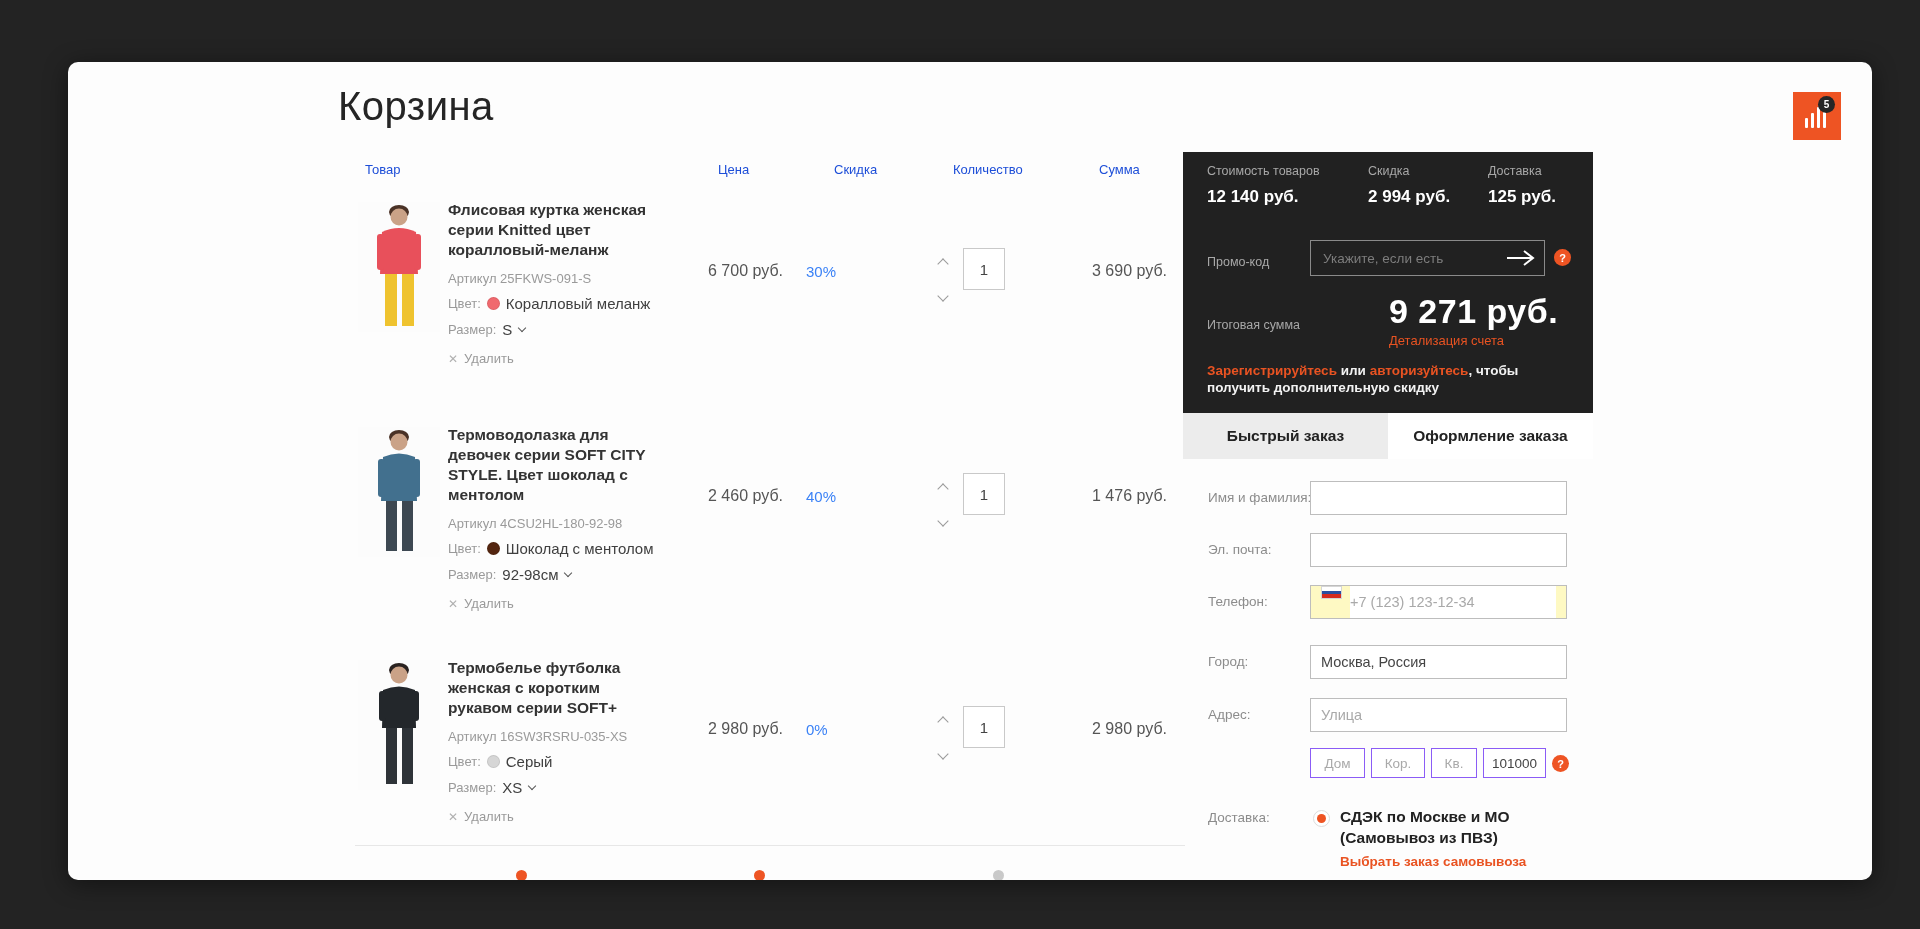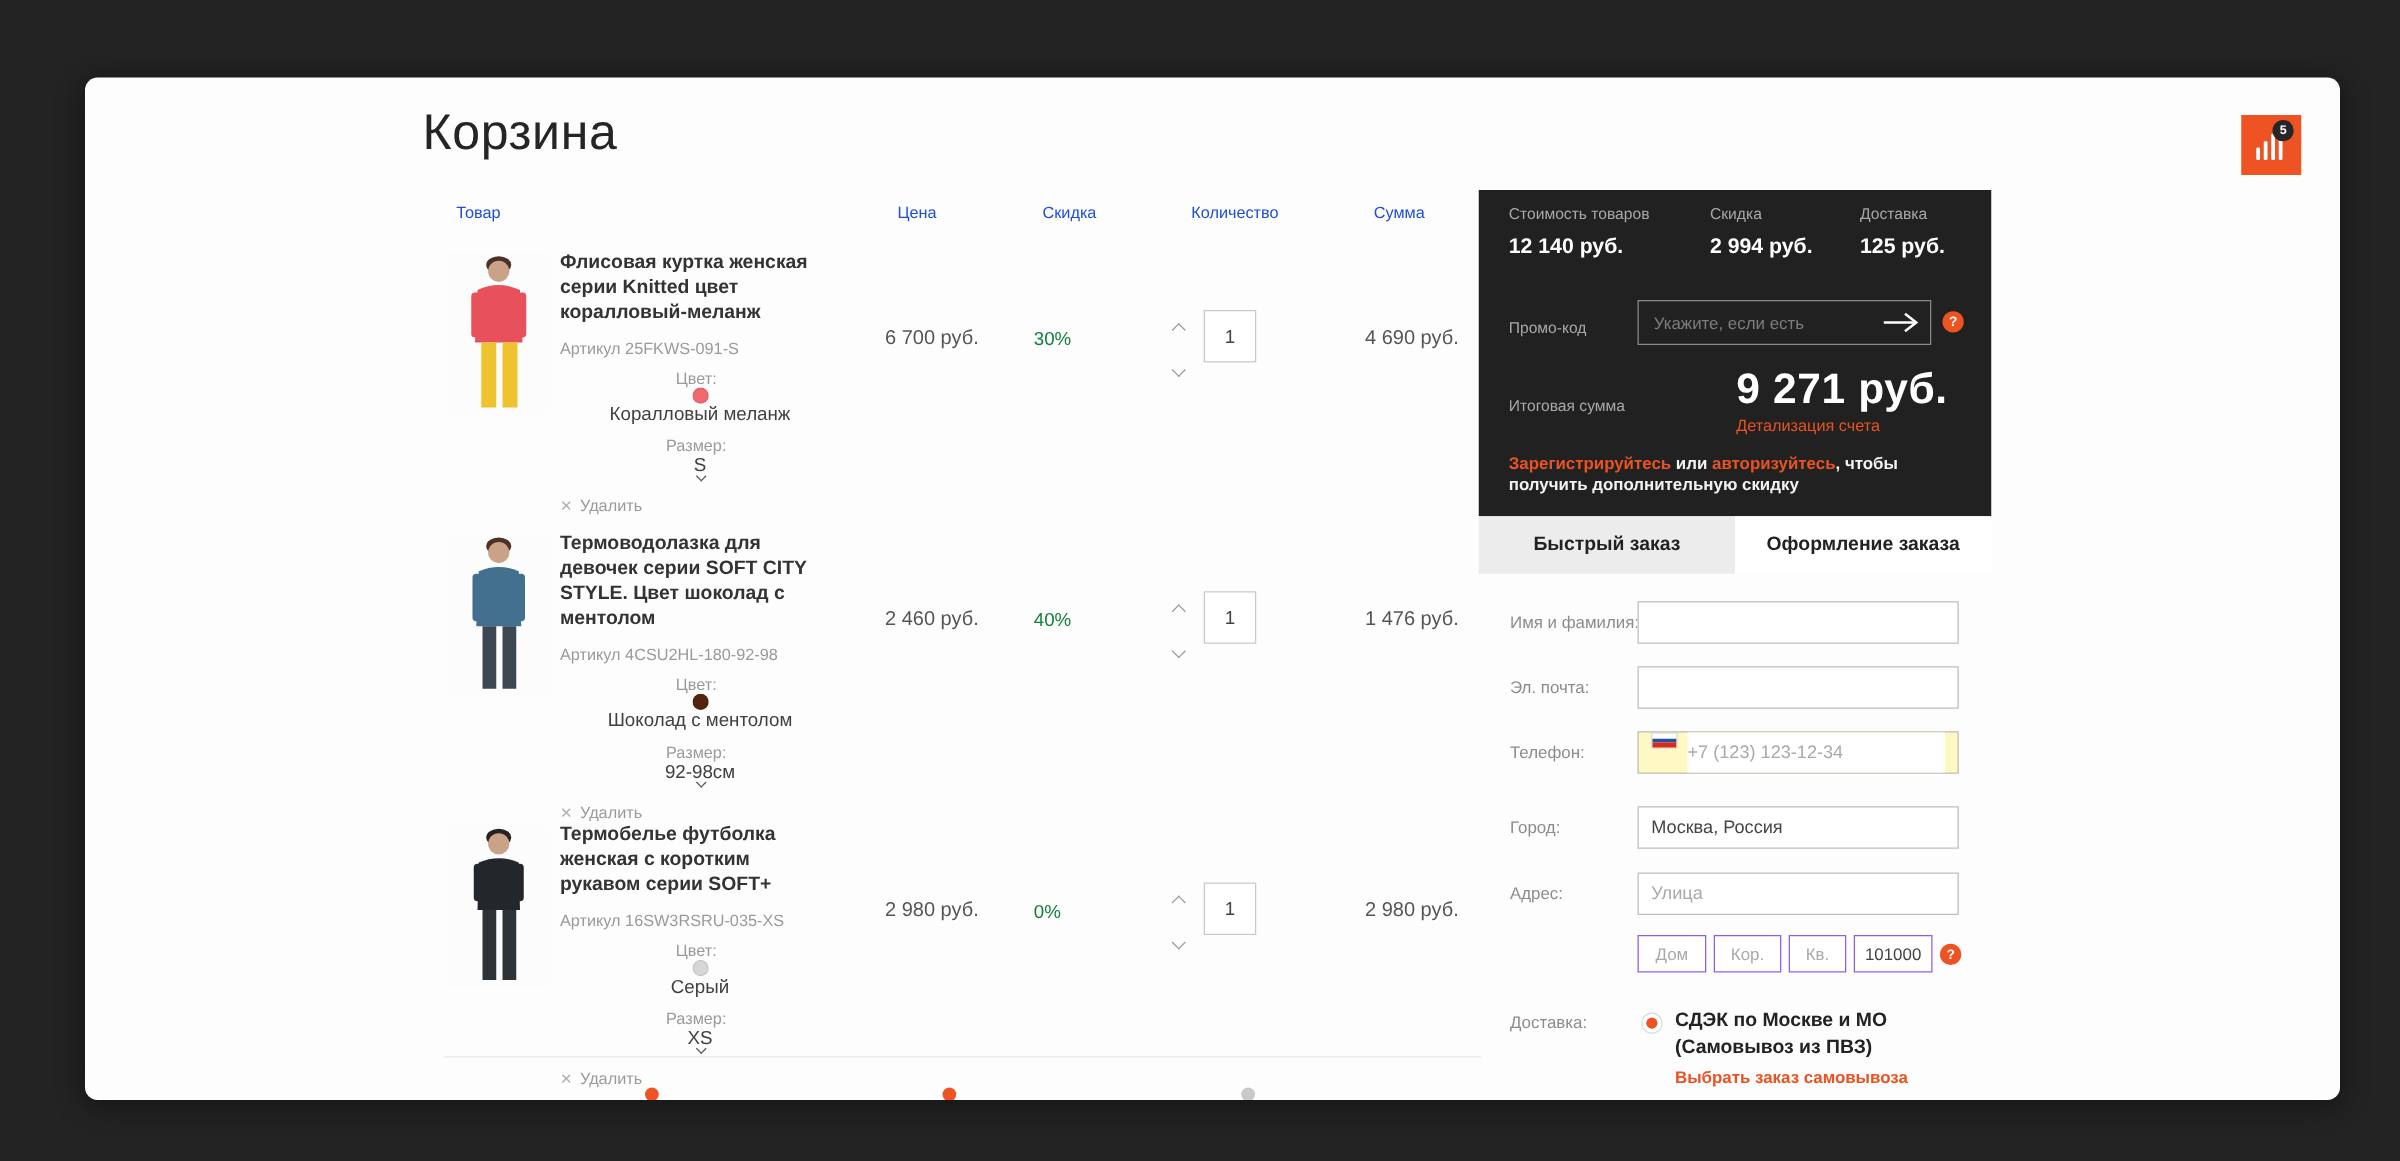--- a/index.html
+++ b/index.html
@@ -24,31 +24,31 @@
 
   
   .th { position:absolute; top:100px; font-size:13px; color:#1d4ed8; }
 
   
   .cart-row { position:absolute; left:287px; width:830px; }
   .row-img { position:absolute; left:3px; top:2px; width:82px; height:130px; }
   .row-text { position:absolute; left:93px; top:0; width:218px; }
   .item-title { font-size:15.5px; font-weight:700; color:#333; line-height:20px; margin-bottom:11px; }
   .item-article { font-size:13px; color:#9a9a9a; margin-bottom:9px; }
-  .attr-line { font-size:13px; color:#9a9a9a; margin-bottom:9px; display:flex; align-items:center;flex-direction:column; }
+  .attr-line { font-size:13px; color:#9a9a9a; margin-bottom:9px; display:flex; align-items:center; }
   .attr-val { font-size:15px; color:#404040; margin-left:6px; }
   .color-dot { display:inline-block; width:13px; height:13px; border-radius:50%; margin-left:6px;
                border:1px solid rgba(0,0,0,.08); }
   .caret { display:inline-block; width:6px; height:6px; border-right:1.5px solid #555;
            border-bottom:1.5px solid #555; transform:rotate(45deg); margin-left:7px; margin-top:-3px; }
   .remove-link { font-size:13px; color:#9a9a9a; margin-top:4px; cursor:pointer; display:inline-flex; align-items:center; gap:6px; }
   .remove-x { font-size:12px; color:#b0b0b0; }
 
   .col-price { position:absolute; left:353px; top:62px; font-size:16px; color:#555; }
-  .col-discount { position:absolute; left:472px; top:63px; font-size:15px; color:#15803d; }
+  .col-discount { position:absolute; left:451px; top:63px; font-size:15px; color:#3b82f6; }
   .qty-chevrons { position:absolute; left:581px; top:52px; width:16px; height:56px; cursor:pointer; }
   .chev { position:absolute; left:3px; width:8px; height:8px; border-left:1.5px solid #9a9a9a; border-top:1.5px solid #9a9a9a; }
   .chev.up { top:8px; transform:rotate(45deg); }
   .chev.down { bottom:8px; transform:rotate(225deg); }
   .qty-box { position:absolute; left:608px; top:48px; width:42px; height:42px; border:1px solid #c9c9c9;
              background:#fff; text-align:center; font-size:15px; color:#444; font-family:"Liberation Sans",sans-serif; }
   .col-sum { position:absolute; left:700px; top:62px; width:112px; text-align:right; font-size:16px; color:#555; }
 
   .table-divider { position:absolute; left:287px; top:783px; width:830px; height:1px; background:#e7e7e7; }
   .partial-dot { position:absolute; width:11px; height:11px; border-radius:50%; top:808px; }
@@ -163,21 +163,21 @@
         <span>Удалить</span>
       </div>
     </div>
     <div class="col-price">6 700 руб.</div>
     <div class="col-discount">30%</div>
     <div class="qty-chevrons">
       <span class="chev up"></span>
       <span class="chev down"></span>
     </div>
     <input class="qty-box" value="1" style="">
-    <div class="col-sum">4 690 руб.</div>
+    <div class="col-sum">3 690 руб.</div>
   </div>
 
   <div class="cart-row" style="top:363px">
     <svg class="row-img" viewBox="0 0 82 130">
       <rect width="82" height="130" fill="#fcfcfc"></rect>
       <ellipse cx="41" cy="10" rx="10" ry="7" fill="#4a3226"></ellipse>
       <circle cx="41" cy="15" r="8.5" fill="#caa287"></circle>
       <path d="M25 30 Q41 23 57 30 L59 74 L23 74 Z" fill="#42708e"></path>
       <rect x="20" y="32" width="7" height="38" rx="3" fill="#42708e"></rect>
       <rect x="55" y="32" width="7" height="38" rx="3" fill="#42708e"></rect>

